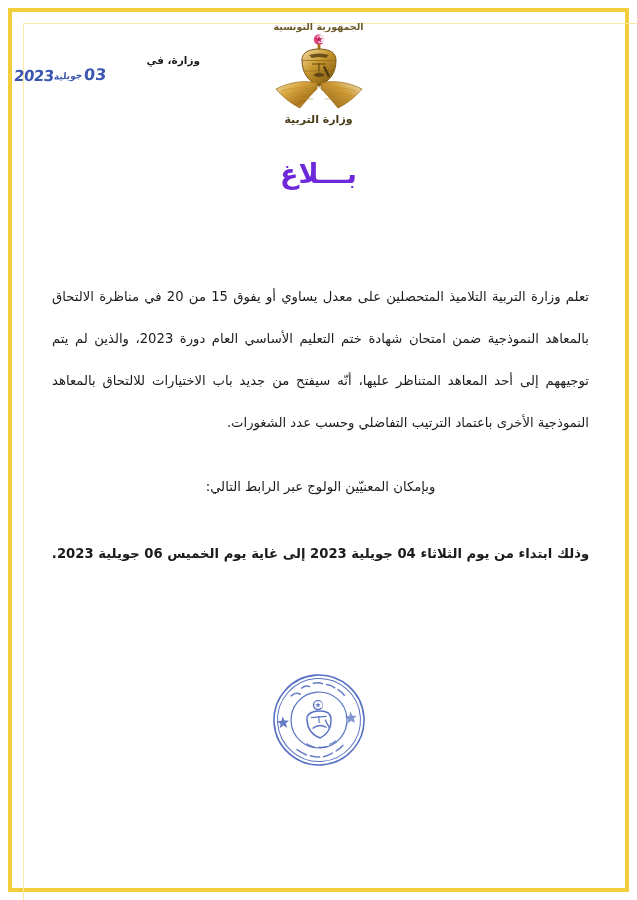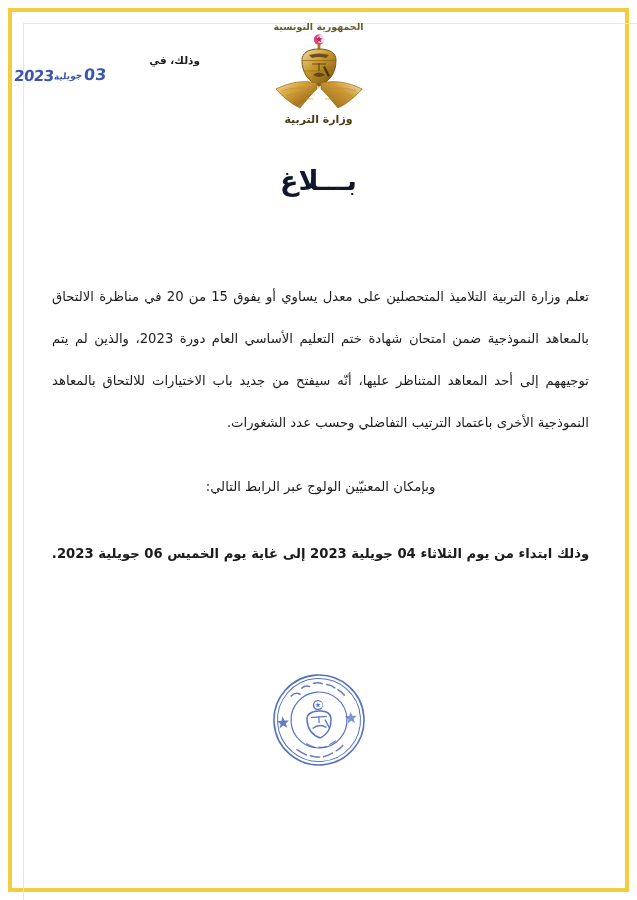--- a/index.html
+++ b/index.html
@@ -142,26 +142,26 @@
     color: #4a3b18;
     font-weight: bold;
     margin-top: 2px;
     letter-spacing: -0.2px;
   }
 
   
   .doc-title {
     position: absolute;
     left: 0;
-    top: 165px;
+    top: 158px;
     width: 637px;
     text-align: center;
     font-size: 27px;
     font-weight: bold;
-    color: #0f172a;
+    color: #6d28d9;
     letter-spacing: 0px;
   }
 
   
   .body-wrap {
     position: absolute;
     left: 48px;
     top: 272px;
     width: 545px;
     direction: rtl;
@@ -222,21 +222,21 @@
 <body>
 
 <div class="page">
   <div class="frame">
     <div class="frame-inner-glow"></div>
   </div>
 
   <div class="header">
 
     <div class="datestamp">
-      <div class="datestamp-place">وذلك، في</div>
+      <div class="datestamp-place">وزارة، في</div>
       <div class="datestamp-ink">
         <span class="ink-year">2023</span>
         <span class="ink-month">جويلية</span>
         <span class="ink-day">03</span>
       </div>
     </div>
 
     <div class="logo-block">
       <div class="logo-republic">الجمهورية التونسية</div>
 

